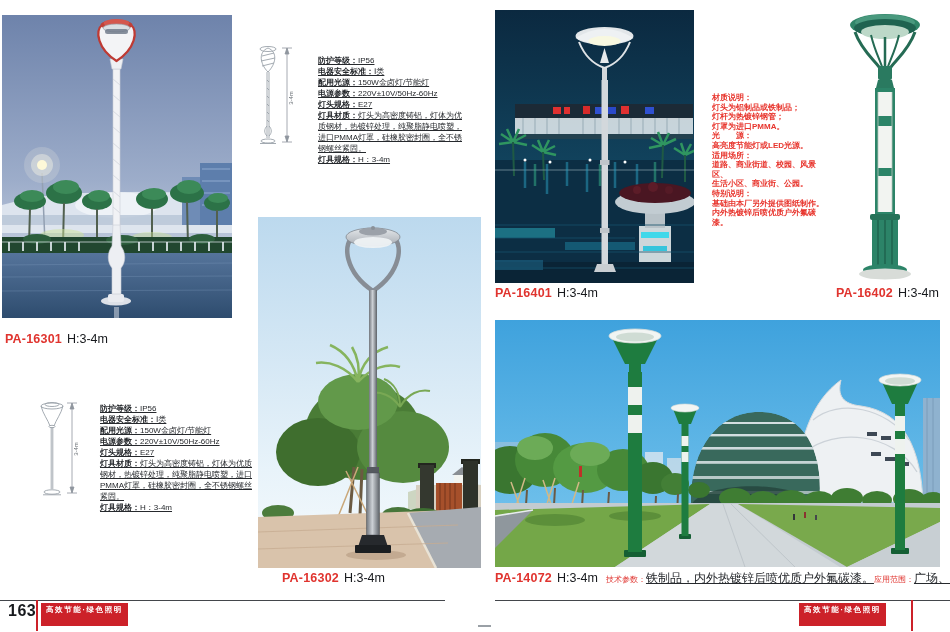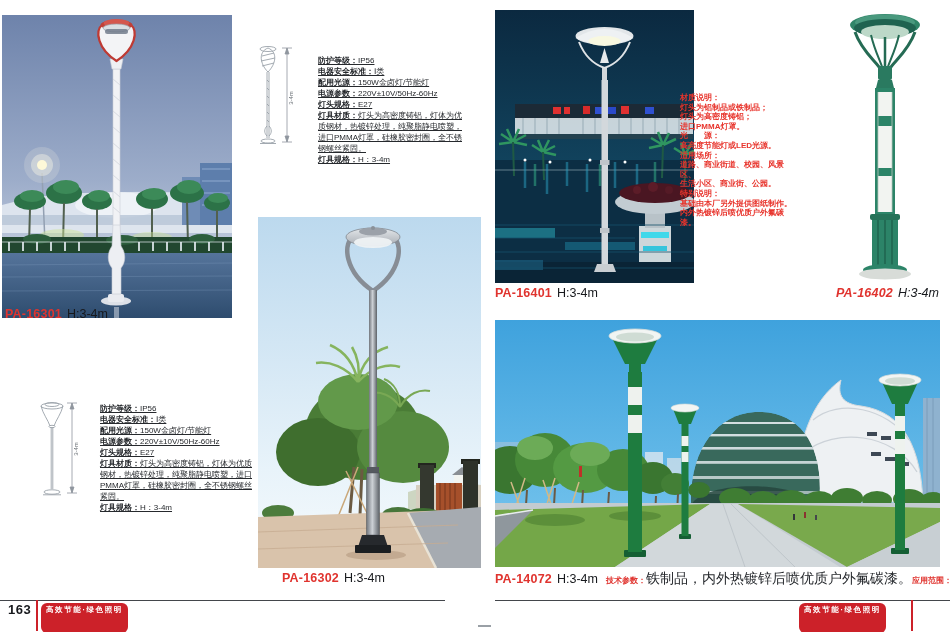--- a/index.html
+++ b/index.html
@@ -3,33 +3,33 @@
 <meta charset="utf-8">
 <style>
   html,body{margin:0;padding:0;background:#ffffff;}
   .canvas{position:relative;width:950px;height:632px;background:#fff;
           font-family:"Liberation Sans",sans-serif;overflow:hidden;}
   .photo{position:absolute;overflow:hidden;}
   .photo svg{display:block;width:100%;height:100%;}
   .plabel{position:absolute;white-space:nowrap;font-size:12.5px;line-height:14px;}
   .pcode{color:#e0342f;font-weight:bold;letter-spacing:.2px;}
   .psize{color:#17191d;margin-left:5px;}
-  .seg-label{color:#e0342f;font-weight:bold;font-size:8px;}
-  .seg-text{color:#26292d;font-size:14px;}
+  .seg-label{color:#e0342f;font-weight:normal;font-size:8px;}
+  .seg-text{color:#26292d;font-size:12px;text-decoration:underline;}
   .tech-gap{margin-left:8px;}
   .spec{position:absolute;font-size:8px;line-height:11px;color:#26292d;width:150px;text-decoration:underline;}
   .sline .slabel{font-weight:bold;}
   .info{position:absolute;width:118px;font-size:8px;line-height:9.6px;
         color:#e8342c;font-weight:bold;}
   .footer-line{position:absolute;height:1px;background:#43464b;top:600px;}
-  .pageno{position:absolute;top:602px;font-size:13px;font-weight:bold;color:#17191d;letter-spacing:.5px;}
+  .pageno{position:absolute;top:602px;font-size:16px;font-weight:bold;color:#17191d;letter-spacing:.5px;}
   .red-vline{position:absolute;top:600px;width:2px;height:31px;background:#cc2129;}
-  .banner{position:absolute;top:603px;height:30px;background:#cc2129;color:#fff;
+  .banner{position:absolute;top:603px;height:23px;background:#cc2129;color:#fff;
           font-size:7.5px;font-weight:bold;letter-spacing:1.6px;line-height:13px;
-          text-align:center;padding:0 5px;border-radius:6px;}
+          text-align:center;padding:0 5px;}
   .center-mark{position:absolute;left:478px;top:625px;width:13px;height:2px;background:#9aa0a6;}
   .drawing{position:absolute;}
   .drawing svg{display:block;width:100%;height:100%;}
 </style>
 </head>
 <body>
 
 <div class="canvas">
 
   <figure class="photo" style="left:2px;top:15px;width:230px;height:303px;margin:0;">
@@ -108,21 +108,21 @@
         <path d="M111,64 L118,70 M111,80 L118,86 M111,96 L118,102 M111,112 L118,118 M111,128 L118,134 M111,144 L118,150 M111,160 L118,166 M111,176 L118,182 M111,192 L118,198" stroke="#d7dae1" stroke-width="1"></path>
         <path d="M110,54 L119,54 L121,44 L108,44 Z" fill="#eef0f3" stroke="#c9ccd4" stroke-width="0.6"></path>
         <path d="M114.5,46 C96,34 92,16 101,9 C105,5 124,5 128,9 C137,16 133,34 114.5,46 Z" fill="#f3f4f6" stroke="#bf3a33" stroke-width="2.2"></path>
         <ellipse cx="114.5" cy="10" rx="16" ry="5" fill="#c04038"></ellipse>
         <ellipse cx="114.5" cy="8" rx="13" ry="4" fill="#d4564e"></ellipse>
         <ellipse cx="114.5" cy="13" rx="13.5" ry="4" fill="#d9dde3" stroke="#989ea8" stroke-width="0.7"></ellipse>
         <rect x="103" y="14" width="23" height="5" rx="2.5" fill="#6a7586" opacity="0.8"></rect>
       </g>
     </svg>
   </figure>
-  <div class="plabel" style="left:5px;top:307px;">
+  <div class="plabel" style="left:5px;top:332px;">
     <span class="pcode">PA-16301</span><span class="psize">H:3-4m</span>
   </div>
 
   <div class="drawing" style="left:248px;top:42px;width:105px;height:125px;">
     <svg viewBox="0 0 105 125">
       <g stroke="#9aa1a9" fill="none" stroke-width="0.9">
         <path d="M20,30 C12,22 10,10 20,6 C30,10 28,22 20,30 Z" fill="#ffffff"></path>
         <ellipse cx="20" cy="7" rx="8" ry="2.5"></ellipse>
         <path d="M14,14 L26,11 M13,19 L27,16 M14,24 L26,21"></path>
         <path d="M19,30 L19,96 M21,30 L21,96"></path>
@@ -320,25 +320,25 @@
         <rect x="105" y="150" width="9.5" height="5" fill="#bfc5ca"></rect>
         <rect x="105" y="218" width="9.5" height="5" fill="#bfc5ca"></rect>
         <path d="M99,262 L121,262 L118,254 L102,254 Z" fill="#c9ced2"></path>
       </g>
     </svg>
   </figure>
   <div class="plabel" style="left:495px;top:286px;">
     <span class="pcode">PA-16401</span><span class="psize">H:3-4m</span>
   </div>
 
-  <div class="info" style="left:680px;top:93px;">
+  <div class="info" style="left:712px;top:93px;">
     <div class="ihead">材质说明：</div>
     <div class="iline">灯头为铝制品或铁制品；</div>
-    <div class="iline">灯头为高密度铸铝；</div>
-    <div class="iline">进口PMMA灯罩。</div>
+    <div class="iline">灯杆为热镀锌钢管；</div>
+    <div class="iline">灯罩为进口PMMA。</div>
     <div class="ihead">光　　源：</div>
     <div class="iline">高亮度节能灯或LED光源。</div>
     <div class="ihead">适用场所：</div>
     <div class="iline">道路、商业街道、校园、风景区、</div>
     <div class="iline">生活小区、商业街、公园。</div>
     <div class="ihead">特别说明：</div>
     <div class="iline">基础由本厂另外提供图纸制作。</div>
     <div class="iline">内外热镀锌后喷优质户外氟碳漆。</div>
   </div>
 
@@ -364,21 +364,21 @@
         <rect x="45" y="168" width="14" height="36" fill="#f2f4f1"></rect>
         <path d="M45,84 v120 M59,84 v120" stroke="#b9c9bf" stroke-width="0.8"></path>
         <rect x="37" y="206" width="30" height="6" rx="2" fill="#257258"></rect>
         <rect x="39" y="212" width="26" height="48" fill="#2c8468"></rect>
         <path d="M45,212 v48 M52,212 v48 M59,212 v48" stroke="#1d5c49" stroke-width="1.2"></path>
         <ellipse cx="52" cy="262" rx="22" ry="6" fill="#2c8468"></ellipse>
         <ellipse cx="52" cy="266" rx="26" ry="5.5" fill="#d8dcd8"></ellipse>
       </g>
     </svg>
   </figure>
-  <div class="plabel" style="left:836px;top:286px;font-style:italic;">
+  <div class="plabel" style="left:836px;top:286px;">
     <span class="pcode">PA-16402</span><span class="psize">H:3-4m</span>
   </div>
 
   <figure class="photo" style="left:495px;top:320px;width:445px;height:247px;margin:0;">
     <svg viewBox="0 0 445 247">
       <defs>
         <linearGradient id="sky5" x1="0" y1="0" x2="0" y2="1">
           <stop offset="0" stop-color="#3fa2dd"></stop>
             <stop offset="1" stop-color="#7cc8ef"></stop>
         </linearGradient>

